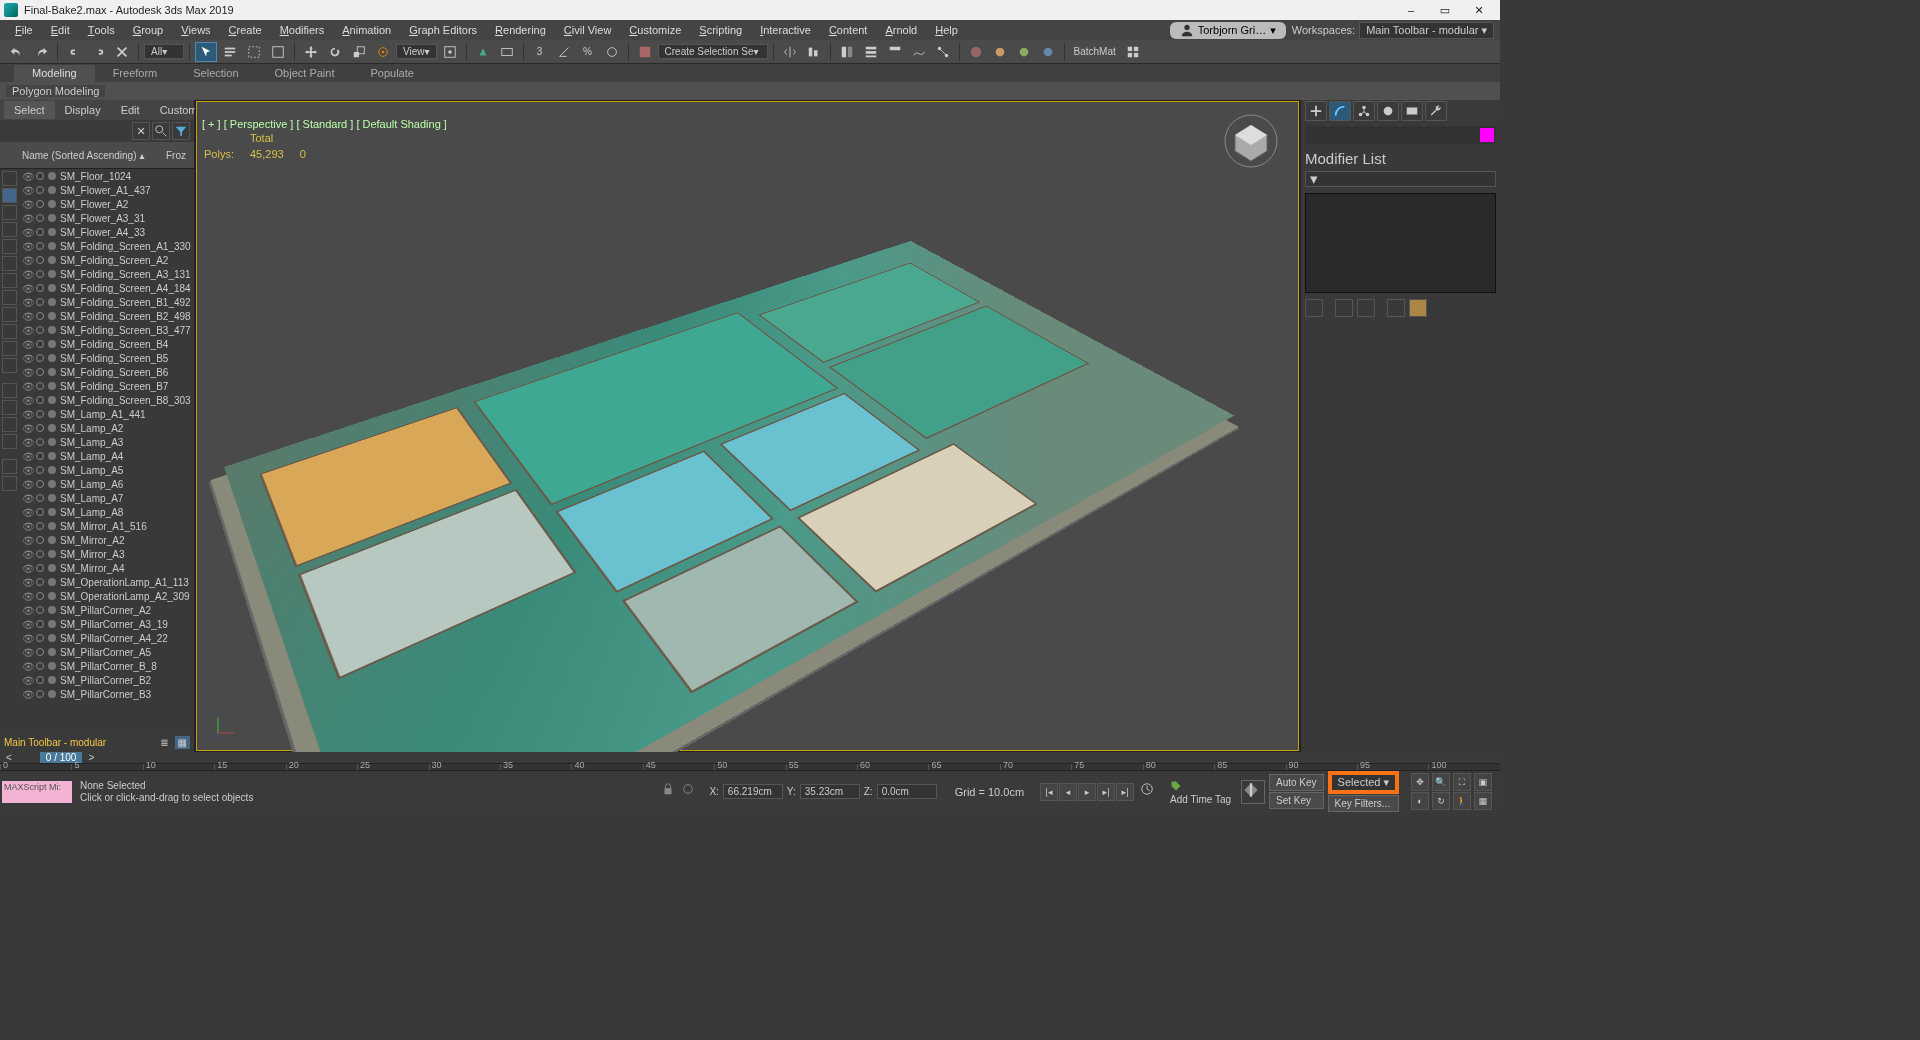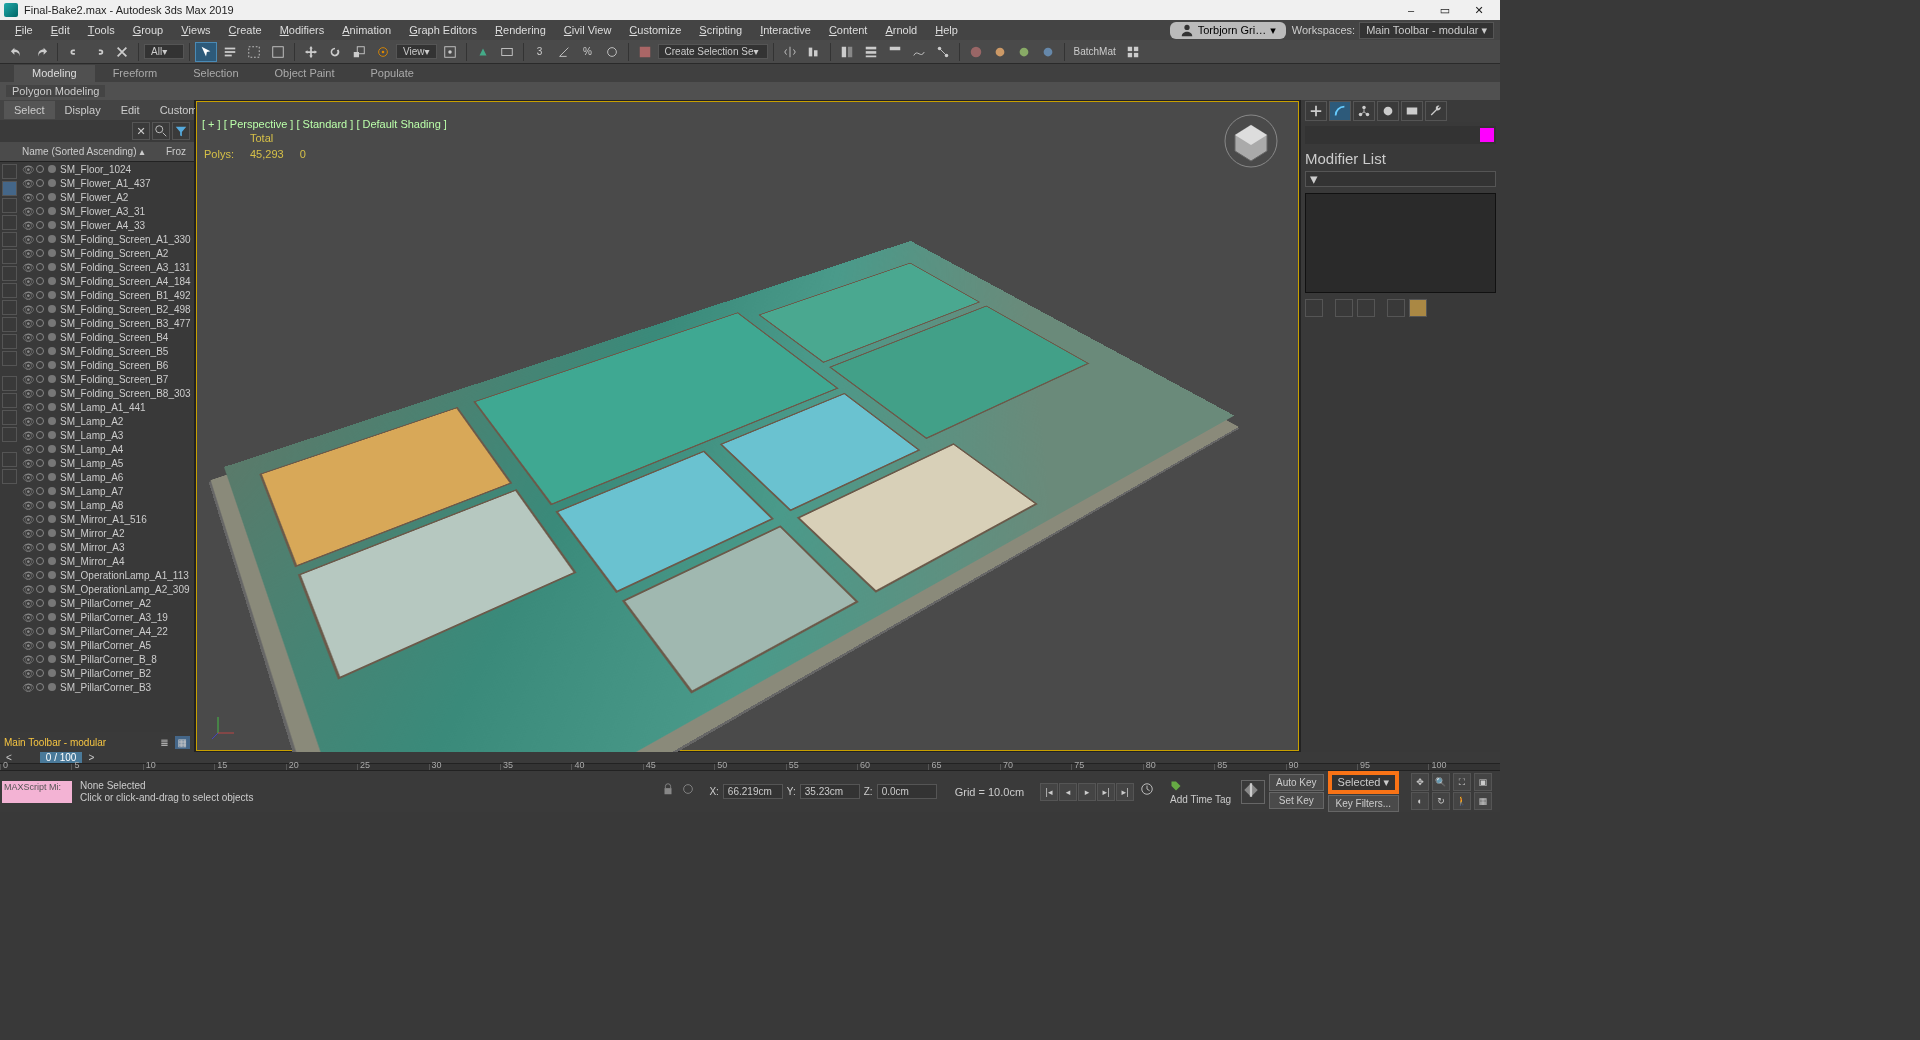--- a/index.html
+++ b/index.html
@@ -38,21 +38,21 @@
 
 .main { position:absolute; top:100px; left:0; right:0; bottom:60px; display:flex; }
 
 
 .scene-exp { width:195px; background:#393939; display:flex; flex-direction:column; border-right:1px solid #222; }
 .se-tabs { height:20px; background:#444; display:flex; align-items:center; gap:2px; padding:0 4px; font-size:11px; }
 .se-tabs .setab { padding:0 10px; height:18px; display:flex; align-items:center; cursor:pointer; color:#ccc; }
 .se-tabs .setab.active { background:#555; }
 .se-filter { height:22px; background:#3a3a3a; display:flex; align-items:center; justify-content:flex-end; gap:2px; padding:0 4px; }
 .se-filter .fbtn { width:18px; height:18px; border:1px solid #555; display:flex; align-items:center; justify-content:center; cursor:pointer; }
-.se-hdr { height:20px; background:#4b4b4b; display:flex; align-items:center; font-size:10px; border-bottom:1px solid #222; }
+.se-hdr { height:27px; background:#4b4b4b; display:flex; align-items:center; font-size:10px; border-bottom:1px solid #222; }
 .se-hdr .col-n { flex:1; padding-left:22px; display:flex; align-items:center; gap:3px; }
 .se-hdr .col-f { width:28px; }
 .se-body { flex:1; display:flex; overflow:hidden; }
 .se-icons { width:18px; background:#393939; display:flex; flex-direction:column; gap:2px; padding-top:2px; align-items:center; }
 .se-icons .side-ico { width:15px; height:15px; border:1px solid #555; cursor:pointer; }
 .se-list { flex:1; overflow-y:auto; overflow-x:hidden; }
 .se-list::-webkit-scrollbar { width:12px; }
 .se-list::-webkit-scrollbar-track { background:#333; }
 .se-list::-webkit-scrollbar-thumb { background:#666; }
 .se-row { height:14px; display:flex; align-items:center; gap:4px; padding-left:4px; font-size:10px; color:#ccc; cursor:pointer; white-space:nowrap; }
@@ -105,21 +105,21 @@
 .trule .ticks { position:absolute; inset:0; display:flex; }
 .trule .ticks span { flex:1; border-left:1px solid #555; font-size:9px; color:#aaa; padding-left:2px; display:flex; align-items:flex-end; }
 .status { flex:1; display:flex; align-items:center; background:#3a3a3a; }
 .status .pink { width:70px; height:22px; background:#f3b3d4; margin:2px; }
 .status .stxt { flex:1; padding-left:6px; font-size:10px; color:#ccc; display:flex; flex-direction:column; justify-content:center; line-height:12px; }
 .status .coords { display:flex; gap:4px; align-items:center; font-size:10px; padding:0 8px; }
 .status .coords .cbox { background:#333; padding:1px 4px; border:1px solid #555; min-width:60px; }
 .status .grid { padding:0 10px; }
 .status .playback { display:flex; gap:1px; padding:0 6px; }
 .status .pbtn { width:18px; height:18px; background:#444; border:1px solid #555; display:flex; align-items:center; justify-content:center; cursor:pointer; font-size:9px; }
-.status .keybtns { display:flex; gap:4px; padding:0 6px; align-items:center;text-align:center; }
+.status .keybtns { display:flex; gap:4px; padding:0 6px; align-items:center; }
 .status .kbtn { background:#4a4a4a; border:1px solid #666; padding:2px 6px; font-size:10px; cursor:pointer; }
 .status .kdd { background:#333; padding:1px 6px; border:4px solid #f97316; min-width:70px; }
 
 svg { display:block; }
 </style>
 </head>
 <body>
 
 <div class="titlebar">
   <span class="tb-icon"></span>

